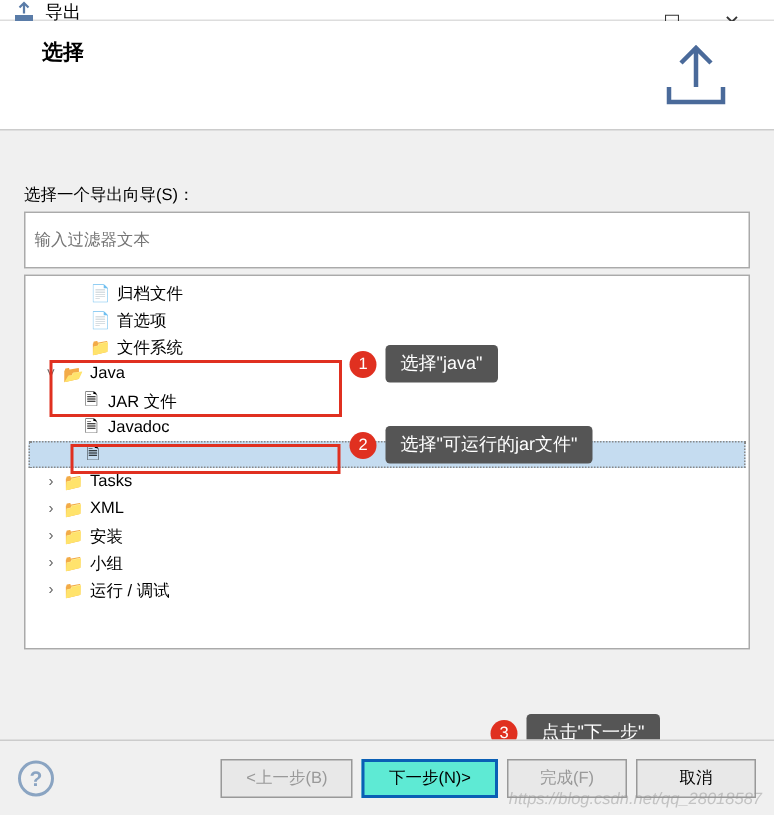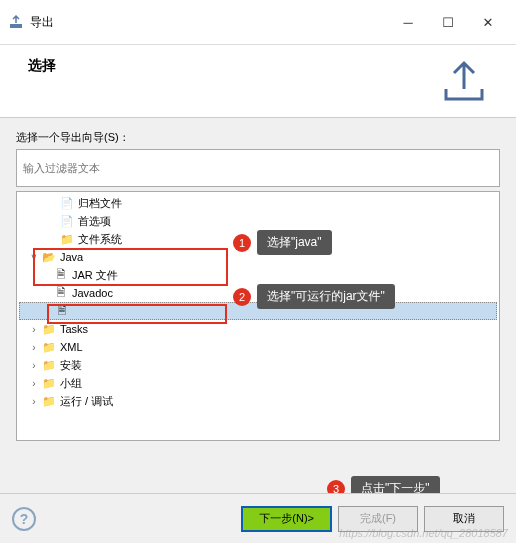--- a/index.html
+++ b/index.html
@@ -1,31 +1,31 @@
 <!DOCTYPE html>
 <html><head>
   <meta charset="utf-8">
   <style>
     * { box-sizing: border-box; margin: 0; padding: 0; font-family: "Microsoft YaHei", Arial, sans-serif; }
     body { width: 516px; height: 543px; background: #f0f0f0; position: relative; }
     
-    .titlebar { height: 45px; background: #fff; display: flex; align-items: center; padding: 0 8px; border-bottom: 1px solid #ddd; }
+    .titlebar { height: 14px; background: #fff; display: flex; padding: 0 8px; border-bottom: 1px solid #ddd; }
     .titlebar-icon { width: 16px; height: 16px; margin-right: 6px; }
     .titlebar-title { font-size: 12px; flex: 1; }
     .titlebar-btn { width: 40px; height: 28px; display: flex; align-items: center; justify-content: center; font-size: 13px; color: #333; }
     
     .header { background: #fff; padding: 12px 28px; display: flex; position: relative; }
     .header-text { flex: 1; }
     .header-title { font-size: 14px; font-weight: bold; margin-bottom: 6px; }
     .header-desc { font-size: 11px; color: #555; }
     .header-icon { width: 48px; height: 48px; }
     
     .divider { height: 1px; background: #ccc; margin: 0; }
     
-    .content { padding: 12px 16px; background: #f0f0f0; }
+    .content { padding: 12px 16px; background: #f0f0f0; margin-top: 23px; }
     .label { font-size: 11px; margin-bottom: 4px; }
     .filter-input { width: 100%; height: 38px; border: 1px solid #aaa; padding: 0 6px; font-size: 11px; background: #fff; }
     
     .tree-container { border: 1px solid #aaa; background: #fff; margin-top: 4px; height: 250px; overflow: auto; position: relative; }
     .tree { padding: 2px; }
     .tree-item { display: flex; align-items: center; height: 18px; font-size: 11px; white-space: nowrap; }
     .expand { width: 14px; text-align: center; color: #666; font-size: 10px; display: inline-block; }
     .folder-icon, .file-icon { width: 16px; height: 14px; margin-right: 3px; display: inline-flex; align-items: center; justify-content: center; }
     .indent-2 { padding-left: 40px; }
     .indent-3 { padding-left: 34px; }
@@ -33,21 +33,21 @@
     
     .redbox { position: absolute; border: 2px solid #e03020; pointer-events: none; }
     .callout { position: absolute; display: flex; align-items: center; pointer-events: none; }
     .callout-num { width: 18px; height: 18px; background: #e03020; color: #fff; border-radius: 50%; font-size: 11px; display: flex; align-items: center; justify-content: center; }
     .callout-text { background: #555; color: #fff; padding: 4px 10px; font-size: 12px; border-radius: 3px; margin-left: 6px; }
     
     .footer { position: absolute; bottom: 0; left: 0; right: 0; height: 50px; border-top: 1px solid #ccc; background: #f0f0f0; display: flex; align-items: center; padding: 0 12px; }
     .help-icon { width: 24px; height: 24px; border: 2px solid #8aa4c2; border-radius: 50%; display: flex; align-items: center; justify-content: center; color: #8aa4c2; font-size: 14px; font-weight: bold; margin-right: auto; }
     .btn { height: 26px; padding: 0 16px; font-size: 11px; border: 1px solid #999; background: #e8e8e8; margin-left: 6px; min-width: 80px; }
     .btn:disabled { color: #999; }
-    .btn-primary { border: 2px solid #0a5fb5; background: #84cc16; }
+    .btn-primary { border: 2px solid #0a5fb5; background: #5eead4; }
     
     .watermark { position: absolute; bottom: 4px; right: 8px; font-size: 11px; color: rgba(150,150,150,0.5); font-style: italic; }
   </style>
 </head>
 <body>
 
 <div class="titlebar">
   <svg class="titlebar-icon" viewBox="0 0 16 16">
       <rect x="2" y="10" width="12" height="4" fill="#5a7ca8"></rect>
       <path d="M8 2 L8 9 M5 5 L8 2 L11 5" stroke="#5a7ca8" fill="none" stroke-width="1.5"></path>
@@ -146,18 +146,19 @@
 </div>
 <div class="callout" style="left:327px; top:476px;">
   <div class="callout-num">3</div>
   <div class="callout-text">点击"下一步"</div>
 </div>
 
 <div class="redbox" style="left:219px; top:495px; width:104px; height:40px;"></div>
 
 <div class="footer">
   <div class="help-icon">?</div>
+  <button class="btn" disabled="">&lt;上一步(B)</button>
   <button class="btn btn-primary">下一步(N)&gt;</button>
   <button class="btn" disabled="">完成(F)</button>
   <button class="btn">取消</button>
 </div>
 
 <div class="watermark">https://blog.csdn.net/qq_28018587</div>
 
 </body></html>

